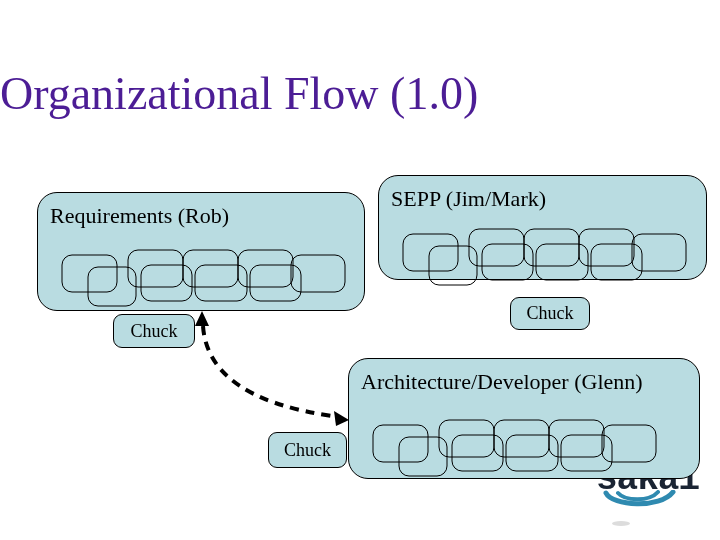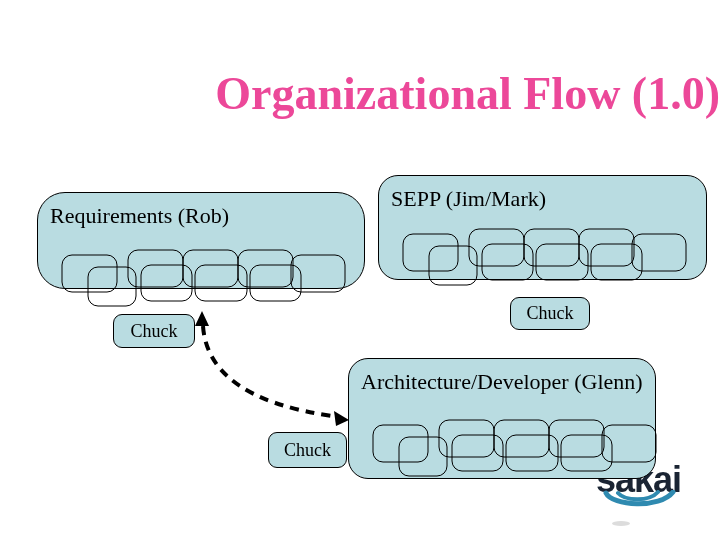--- a/index.html
+++ b/index.html
@@ -8,42 +8,41 @@
     --ripple:#2f8ab0;
     --logo-text:#1a2433;
   }
   html,body{margin:0;padding:0;}
   body{
     width:720px;height:540px;position:relative;overflow:hidden;
     background:#ffffff;font-family:"Liberation Serif", serif;
   }
   .slide-title{
     position:absolute;left:0;top:66px;width:720px;
-    text-align:right;font-size:46px;color:#ec4899;line-height:1.2;
+    text-align:left;font-size:46px;color:#4c1d95;line-height:1.2;
     white-space:nowrap;
-    font-weight:bold;
   }
   .bigbox{
     position:absolute;
     background:var(--box-fill);
     border:1px solid var(--box-border);
     border-radius:20px;
     z-index:2;
     box-sizing:border-box;
   }
   .bigbox .boxlabel{
     display:block;
     padding:10px 12px 0 12px;
     font-size:22px;color:#000;
     white-space:nowrap;
   }
   .bigbox svg.cluster{position:absolute;left:0;top:0;}
-  #box-requirements{left:37px;top:192px;width:328px;height:97px;border-radius:28px;}
+  #box-requirements{left:37px;top:192px;width:328px;height:119px;}
   #box-sepp{left:378px;top:175px;width:329px;height:105px;}
-  #box-architecture{left:348px;top:358px;width:308px;height:121px;}
+  #box-architecture{left:348px;top:358px;width:352px;height:121px;}
   .chuck-tag{
     position:absolute;
     background:var(--box-fill);
     border:1px solid var(--box-border);
     border-radius:9px;
     z-index:3;
     display:flex;align-items:center;justify-content:center;
     font-size:18px;color:#000;
     box-sizing:border-box;
   }
@@ -52,21 +51,21 @@
   #chuck-3{left:268px;top:432px;width:79px;height:36px;}
   #arrow-overlay{
     position:absolute;left:0;top:0;width:720px;height:540px;
     z-index:4;pointer-events:none;
   }
   #sakai-logo{
     position:absolute;left:596px;top:462px;width:110px;height:70px;
     z-index:1;
   }
   #sakai-logo .logo-word{
-    font-family:Liberation Sans, sans-serif;
+    font-family:Liberation Mono, monospace;
     font-weight:bold;font-size:36px;letter-spacing:-1px;
     color:var(--logo-text);line-height:1;
   }
   #sakai-logo svg{position:absolute;left:6px;top:28px;}
   #logo-smudge{
     position:absolute;left:612px;top:521px;width:18px;height:5px;
     border-radius:50%;background:#dcdcdc;z-index:1;
   }
 </style>
 </head>

